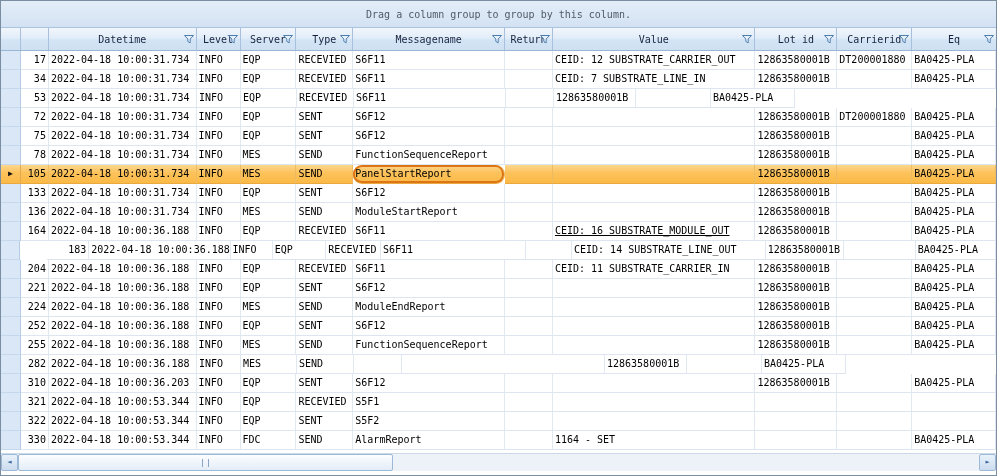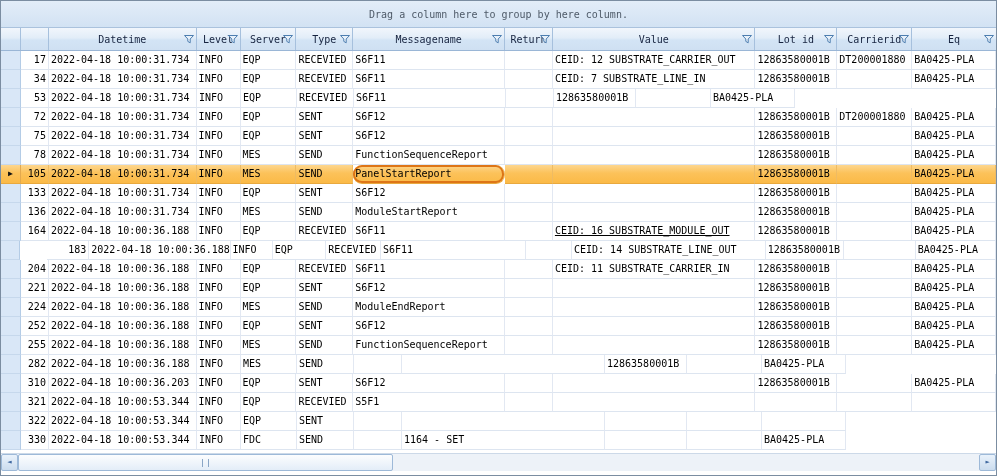--- a/index.html
+++ b/index.html
@@ -94,21 +94,21 @@
     display:flex; align-items:center; justify-content:center;
   }
   .grip { width:5px; height:8px; border-left:1px solid #8aa6c6; border-right:1px solid #8aa6c6; }
 </style>
 </head>
 <body>
 
 <div class="grid">
 
   <div class="group-panel">
-    <span>Drag a column here to group by here column.</span>
+    <span>Drag a column group to group by this column.</span>
   </div>
 
   <div class="header-row" id="header-row">
       <div class="hcell" style="width: 20px;">
         <span class="hlabel"></span>
       </div>
       <div class="hcell" style="width: 28px;">
         <span class="hlabel"></span>
       </div>
       <div class="hcell" style="width: 148px;">
@@ -438,33 +438,35 @@
         <div class="cell" style="width: 75px;"></div>
         <div class="cell" style="width: 84px;"></div>
       </div>
       <div class="row">
         <div class="cell indicator" style="width: 20px;"></div>
         <div class="cell" style="width: 28px; text-align: right;">322</div>
         <div class="cell" style="width: 148px;">2022-04-18 10:00:53.344</div>
         <div class="cell" style="width: 44px;">INFO</div>
         <div class="cell" style="width: 56px;">EQP</div>
         <div class="cell" style="width: 57px;">SENT</div>
+        <div class="cell" style="width: 152px;">S5F2</div>
         <div class="cell" style="width: 48px;"></div>
         <div class="cell" style="width: 203px;"></div>
         <div class="cell" style="width: 82px;"></div>
         <div class="cell" style="width: 75px;"></div>
         <div class="cell" style="width: 84px;"></div>
       </div>
       <div class="row">
         <div class="cell indicator" style="width: 20px;"></div>
         <div class="cell" style="width: 28px; text-align: right;">330</div>
         <div class="cell" style="width: 148px;">2022-04-18 10:00:53.344</div>
         <div class="cell" style="width: 44px;">INFO</div>
         <div class="cell" style="width: 56px;">FDC</div>
         <div class="cell" style="width: 57px;">SEND</div>
+        <div class="cell" style="width: 152px;">AlarmReport</div>
         <div class="cell" style="width: 48px;"></div>
         <div class="cell" style="width: 203px;">1164 - SET</div>
         <div class="cell" style="width: 82px;"></div>
         <div class="cell" style="width: 75px;"></div>
         <div class="cell" style="width: 84px;">BA0425-PLA</div>
       </div>
     </div>
 
   <div class="filler"></div>
 

